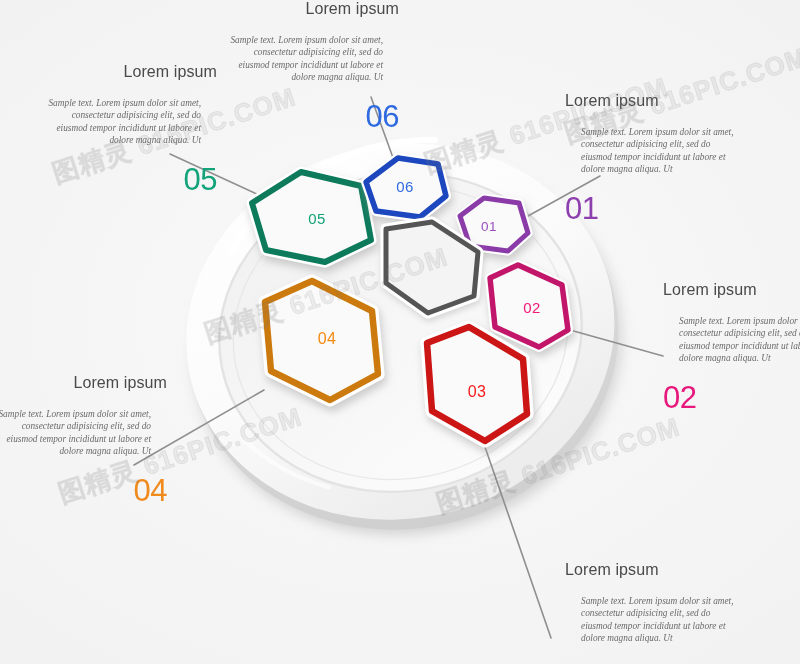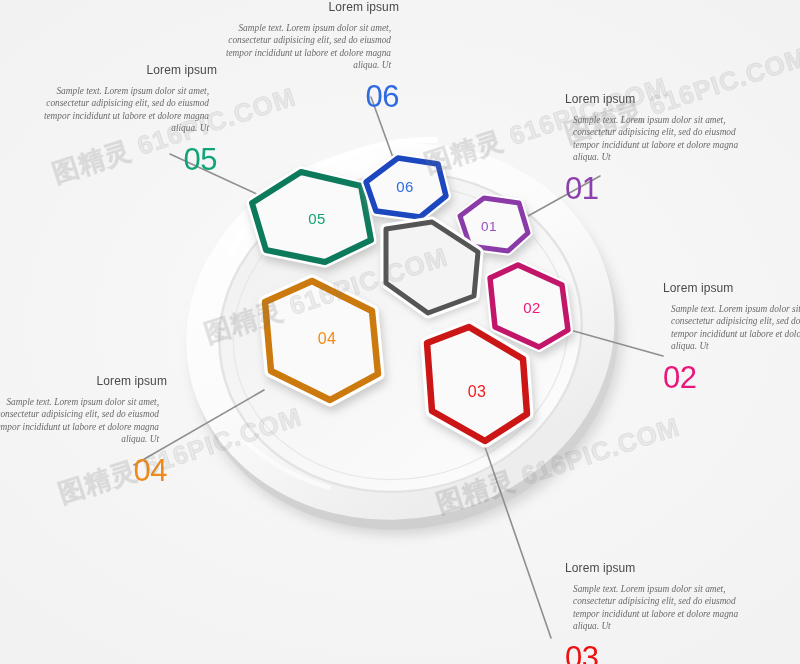--- a/index.html
+++ b/index.html
@@ -31,34 +31,34 @@
     height: 664px;
     overflow: visible;
   }
 
   
   .block {
     position: absolute;
     width: 190px;
   }
   .block .title {
-    font-size: 12px;
+    font-size: 16px;
     color: #4a4a4a;
     font-weight: 400;
     letter-spacing: .1px;
     margin: 0 0 4px 0;
     white-space: nowrap;
   }
   .block .body {
     font-size: 9.3px;
     line-height: 12.4px;
     color: #6a6a6a;
     font-style: italic;
     font-family: "Liberation Serif", serif;
-    margin: 8px;
+    margin: 16px;
   }
   .block .num {
     font-size: 31px;
     line-height: 34px;
     font-weight: 400;
     margin-top: 2px;
     font-family: "Liberation Sans", sans-serif;
     letter-spacing: -.5px;
   }
   .ta-right { text-align: right; }

